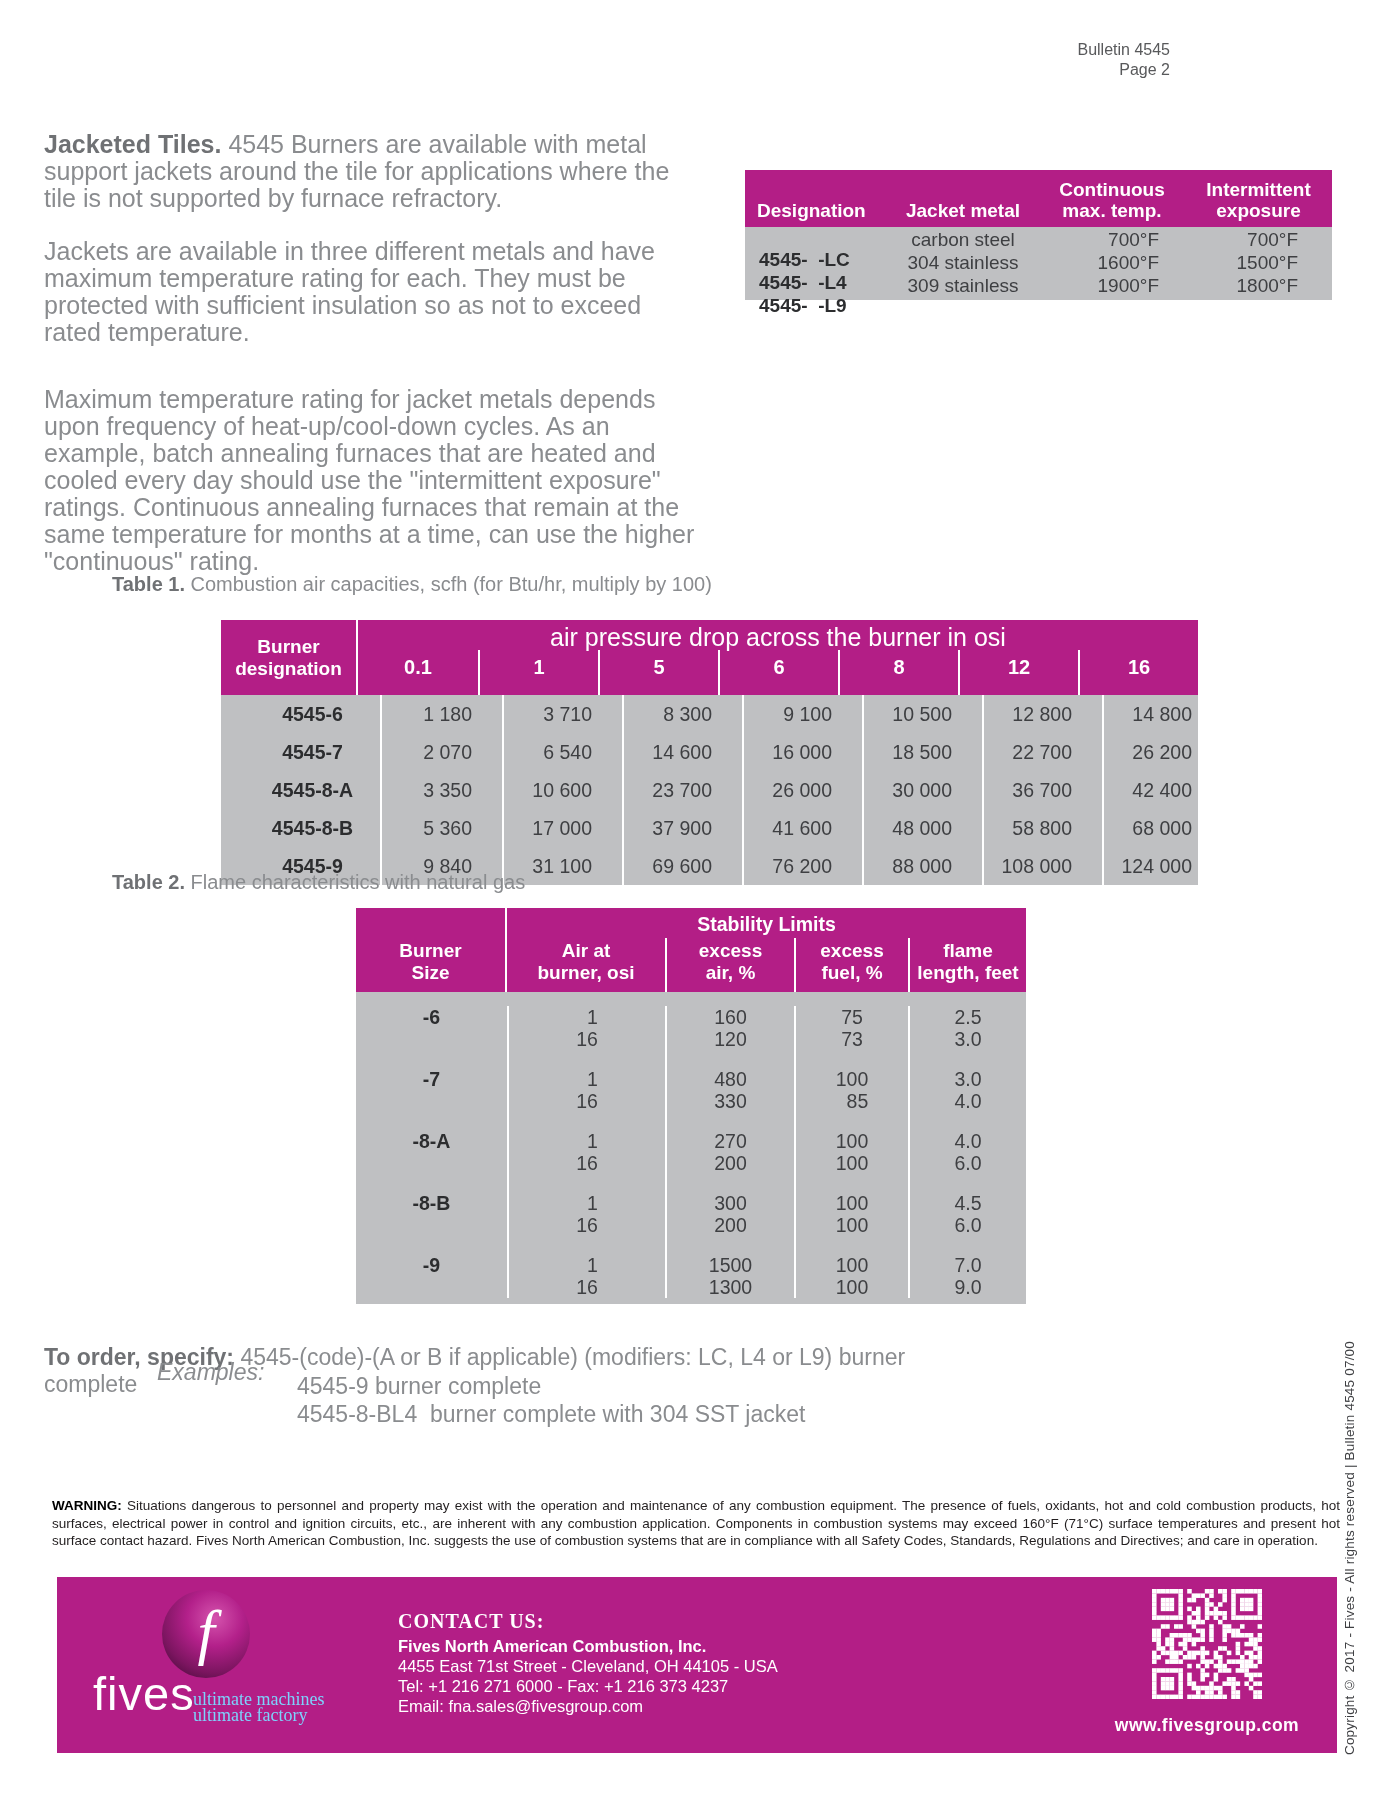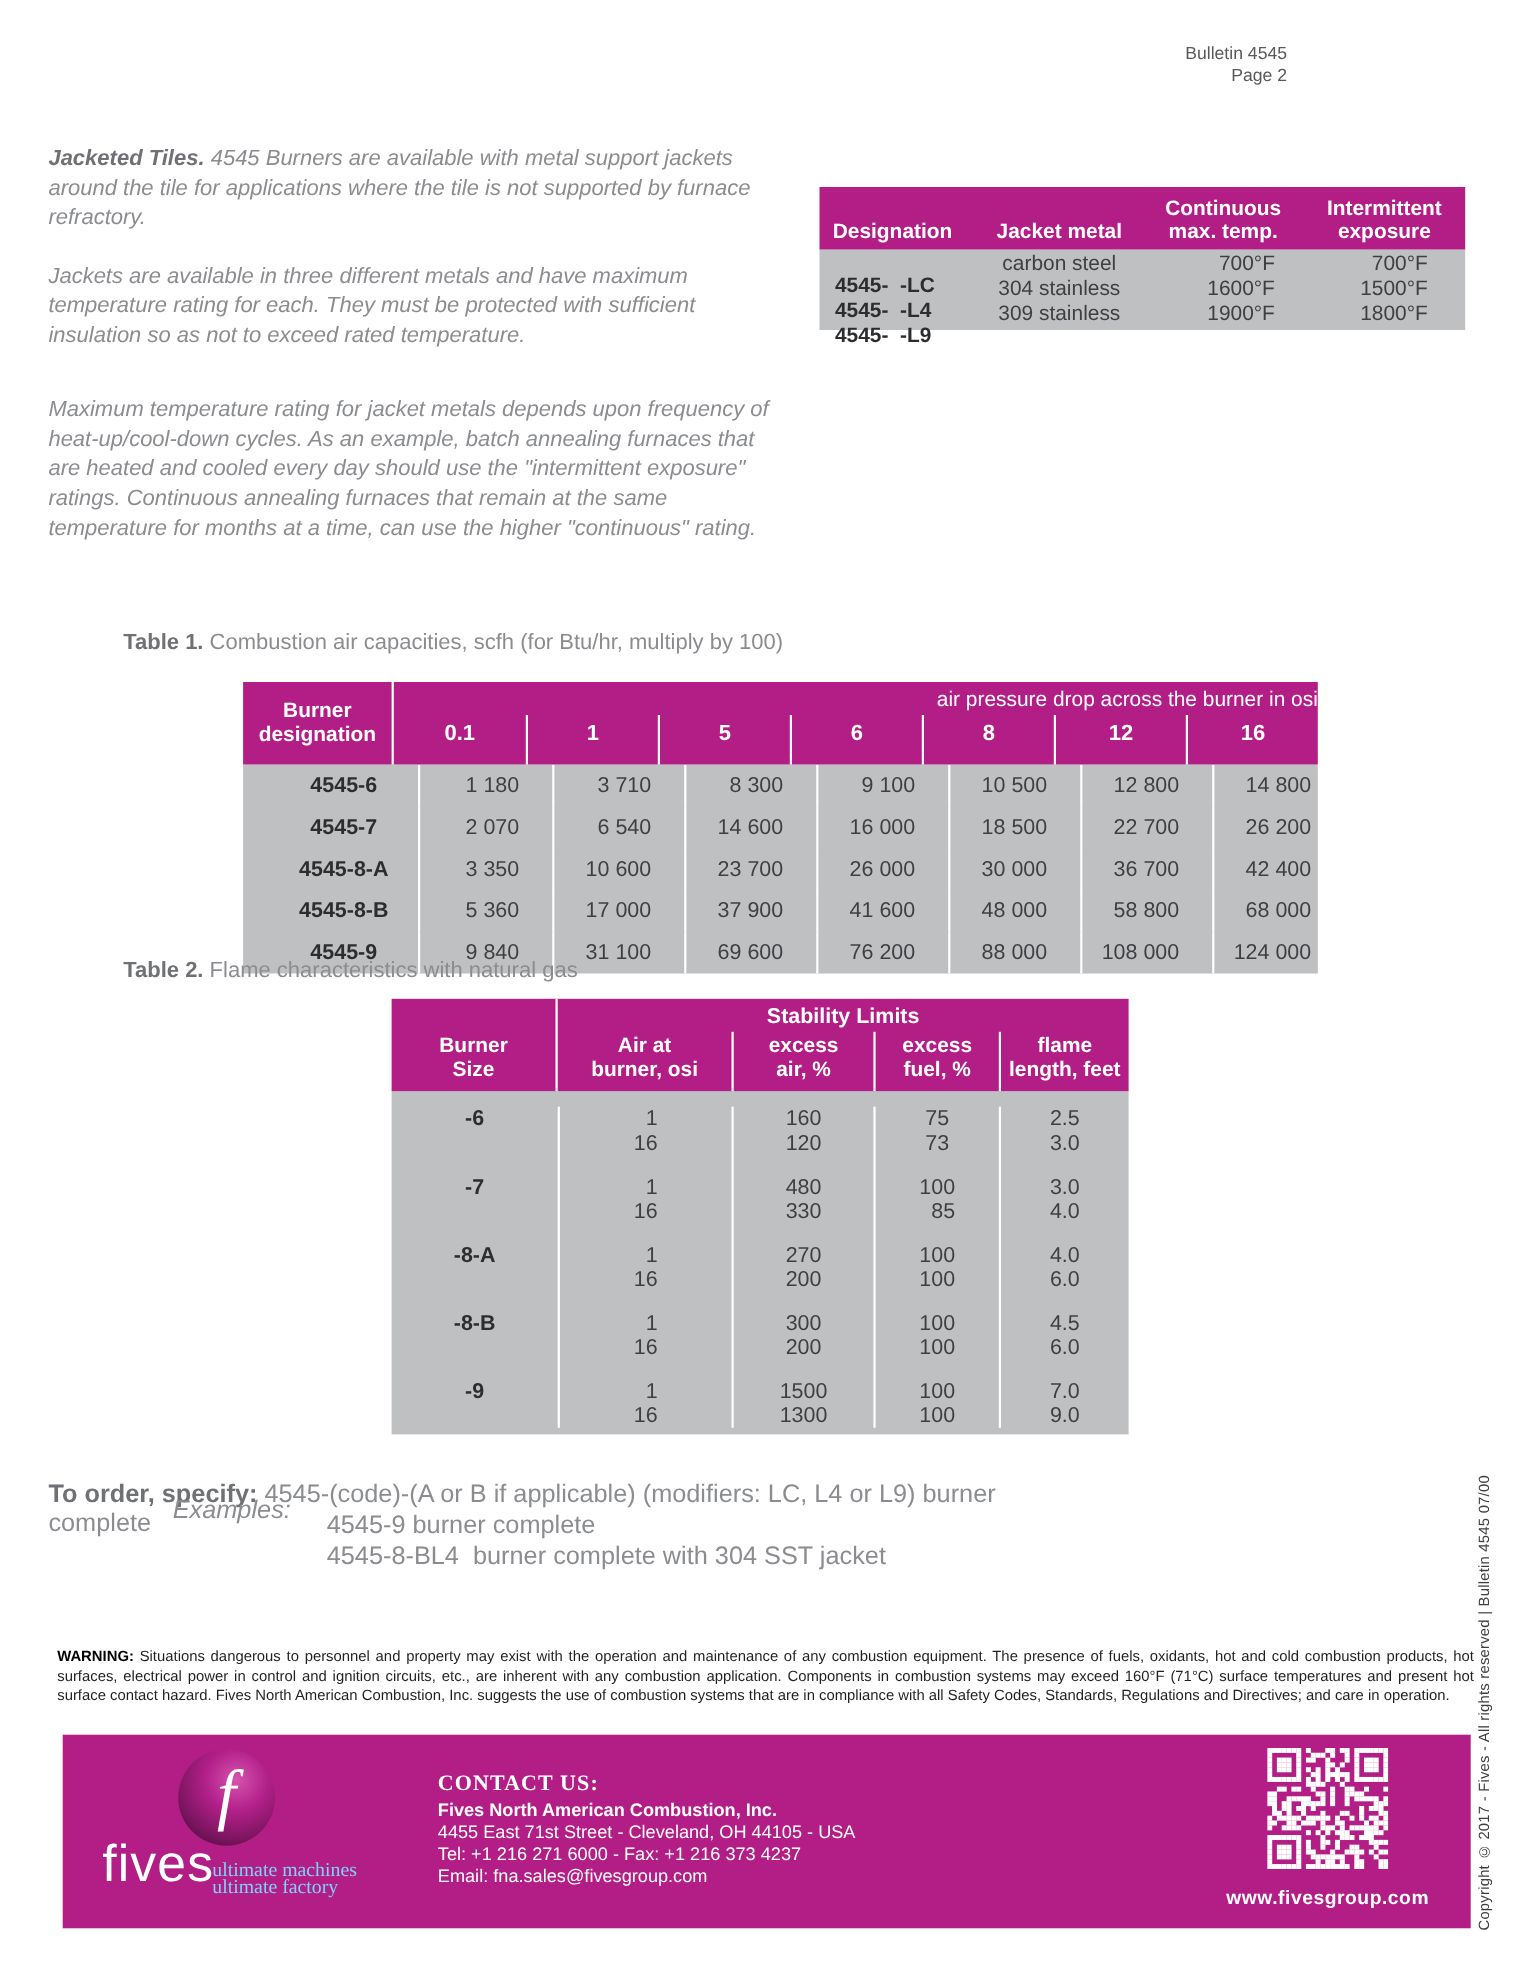--- a/index.html
+++ b/index.html
@@ -10,21 +10,21 @@
     --lead:#6f7174;
   }
   html,body{margin:0;padding:0;background:#e8e8e8;}
   .page{
     position:relative;width:1391px;height:1800px;background:#ffffff;overflow:hidden;
     font-family:"Liberation Sans","DejaVu Sans",sans-serif;margin:0 auto;
   }
   
   .doc-header{position:absolute;top:40px;right:221px;text-align:right;color:#58595b;font-size:16px;line-height:20px;}
   
-  .intro{position:absolute;left:44px;top:131px;width:655px;color:var(--body);font-size:20px;line-height:27px;font-style:italic;}
+  .intro{position:absolute;left:44px;top:131px;width:655px;color:var(--body);font-size:25px;line-height:27px;}
   .intro p{margin:0 0 26px 0;}
   .intro p.p3{margin-top:40px;}
   .intro b{color:var(--lead);}
   
   .jacket-table{position:absolute;left:745px;top:170px;width:587px;}
   .jt-head{display:grid;grid-template-columns:142px 152px 146px 147px;height:57px;background:var(--magenta);color:#fff;font-weight:bold;font-size:19px;line-height:21px;align-items:end;}
   .jt-head .h0{text-align:left;padding:0 0 6px 12px;}
   .jt-head .h1{text-align:center;padding-bottom:6px;}
   .jt-head .h2,.jt-head .h3{text-align:center;white-space:pre-line;padding-bottom:6px;}
   .jt-body{background:var(--tgray);padding:1px 0 3px;}
@@ -33,21 +33,21 @@
   .jt-row .c1{text-align:center;}
   .jt-row .c2{text-align:right;padding-right:26px;}
   .jt-row .c3{text-align:right;padding-right:34px;}
   
   .caption{position:absolute;font-size:20px;color:var(--body);}
   .caption b{color:var(--lead);}
   
   .table1{position:absolute;left:221px;top:620px;width:977px;}
   .t1-head{position:relative;height:75px;background:var(--magenta);color:#fff;}
   .t1-rowhdr{position:absolute;left:0;top:0;width:137px;height:75px;display:flex;align-items:center;justify-content:center;text-align:center;white-space:pre-line;font-weight:bold;font-size:19px;line-height:22px;border-right:2px solid #fff;box-sizing:border-box;}
-  .t1-group{position:absolute;left:137px;top:0;width:840px;height:30px;line-height:34px;text-align:right;font-size:19px;}
+  .t1-group{position:absolute;left:137px;top:0;width:840px;height:30px;line-height:34px;text-align:center;font-size:25px;}
   .t1-collabels{position:absolute;left:137px;top:30px;width:840px;height:45px;display:grid;grid-template-columns:repeat(7,120px);}
   .t1-collabel{text-align:center;font-weight:bold;font-size:20px;padding-top:6px;box-sizing:border-box;}
   .t1-collabel + .t1-collabel{border-left:2px solid #fff;}
   .t1-body{background:var(--tgray);}
   .t1-row{display:grid;grid-template-columns:137px repeat(7,120px);height:38px;line-height:38px;font-size:19.5px;color:var(--dark);padding-left:24px;}
   .t1-row .d{font-weight:bold;text-align:center;border-right:2px solid #fff;box-sizing:border-box;color:#2c2d2f;}
   .t1-row .v{text-align:right;padding-right:30px;box-sizing:border-box;}
   .t1-row .v + .v{border-left:2px solid #fff;}
   
   .table2{position:absolute;left:356px;top:908px;width:670px;}

